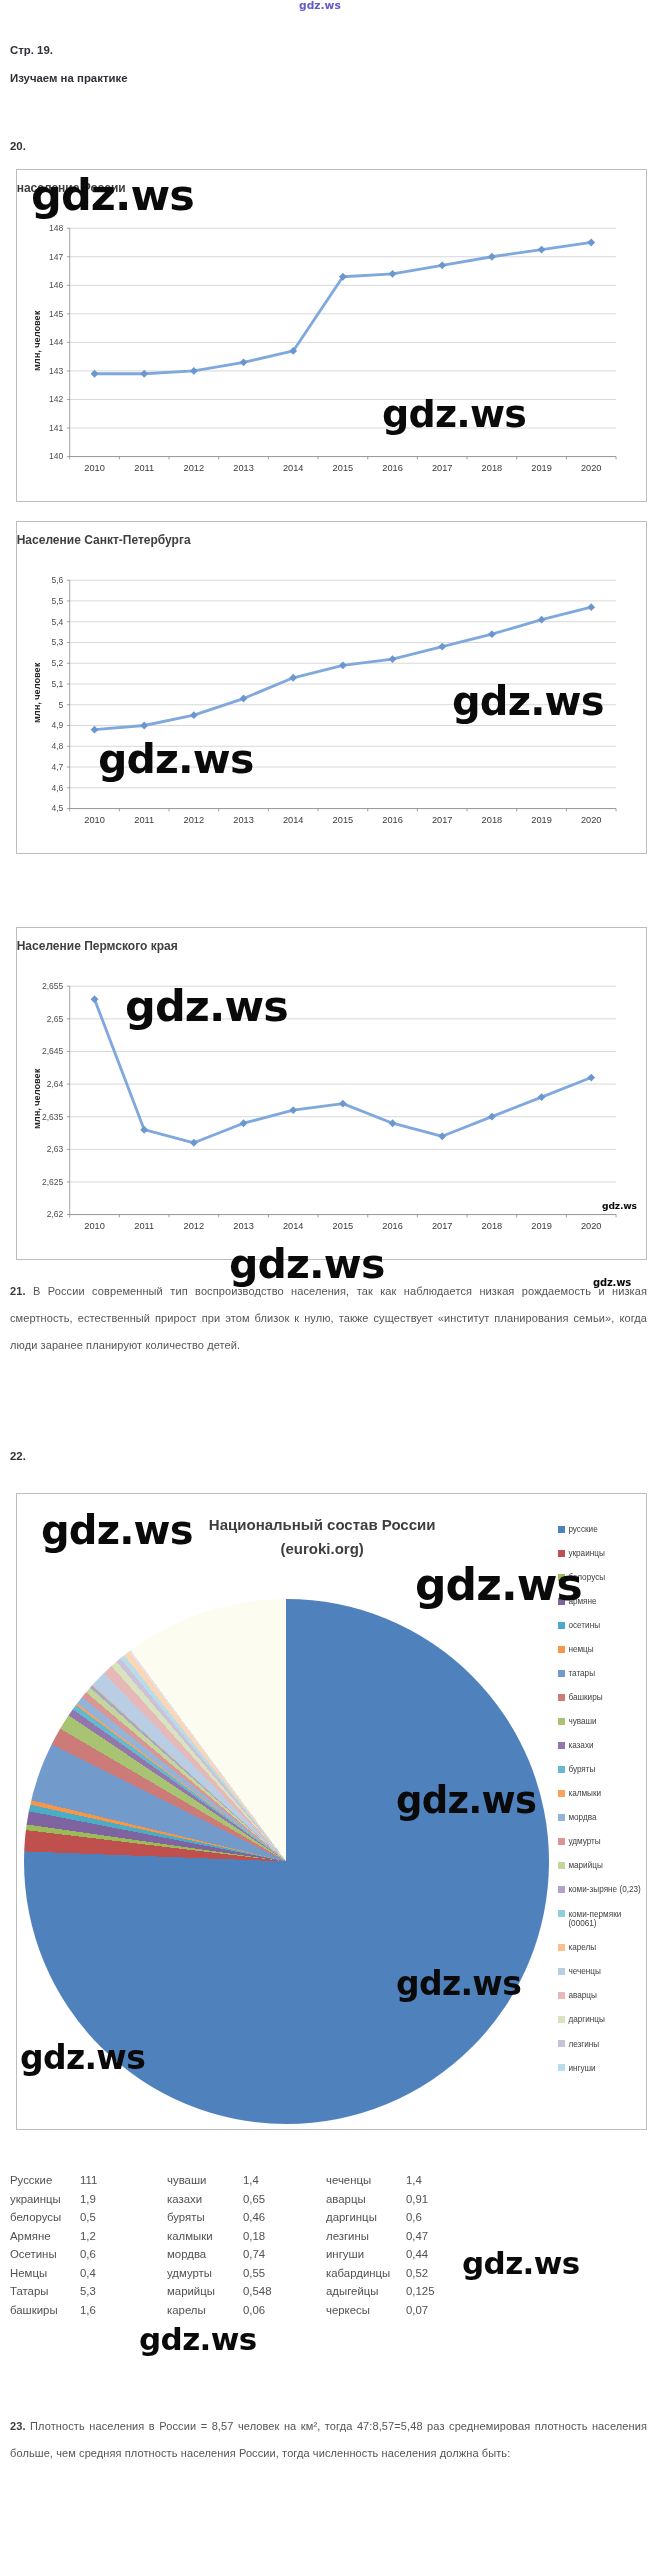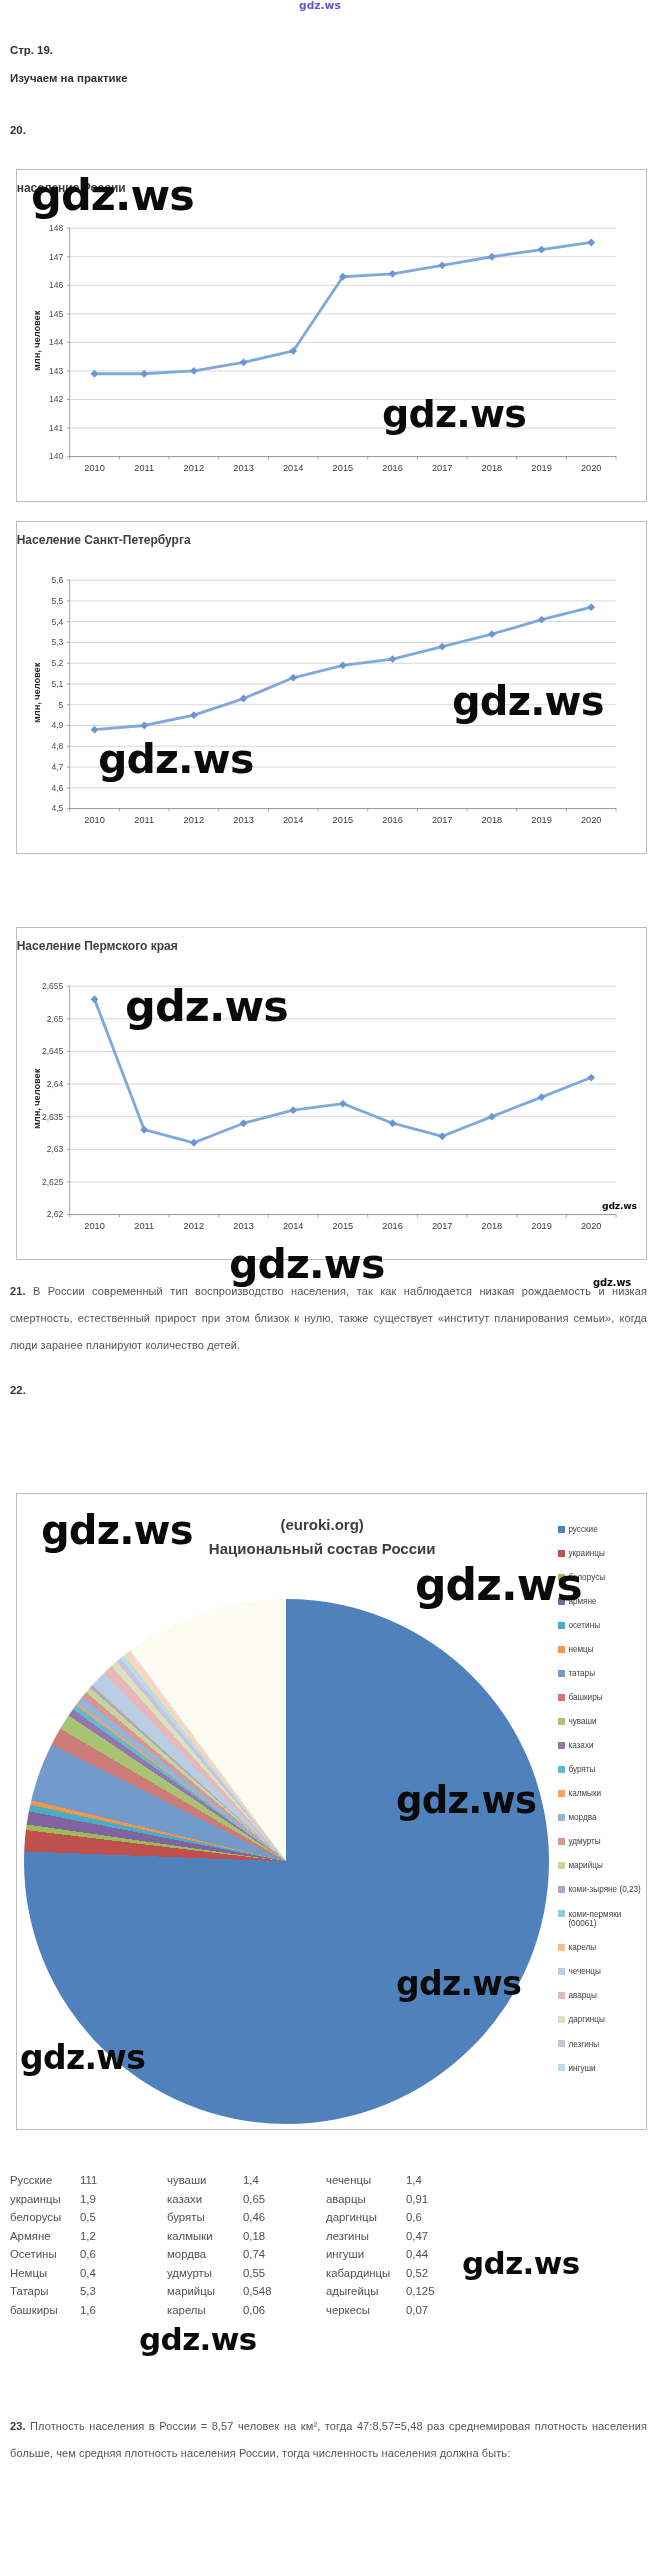--- a/index.html
+++ b/index.html
@@ -41,21 +41,21 @@
       color:#0a0a0a;line-height:0.95;white-space:nowrap;letter-spacing:-0.02em;z-index:6;}
   .wm-outline{color:#645bc8;font-weight:600;letter-spacing:0;}
 </style>
 </head>
 <body>
 
 <div id="page">
 
   <div class="hdr" style="top:44px;">Стр. 19.</div>
   <div class="hdr" style="top:72px;">Изучаем на практике</div>
-  <div class="hdr" style="top:124px;">20.</div>
+  <div class="hdr" style="top:140px;">20.</div>
 
   <div class="chart-box" style="top:169px;">
     <div class="chart-title">население России</div>
     <div class="y-label">млн, человек</div>
     <svg class="line-chart" width="629" height="286" viewBox="0 0 884 402">
         <line x1="74" y1="355" x2="842" y2="355" stroke="#c8c8c8" stroke-width="1"></line>
         <line x1="70" y1="355" x2="74" y2="355" stroke="#808080"></line>
         <text x="65" y="359" text-anchor="end" class="tick">140</text>
         <line x1="74" y1="314.875" x2="842" y2="314.875" stroke="#c8c8c8" stroke-width="1"></line>
         <line x1="70" y1="314.875" x2="74" y2="314.875" stroke="#808080"></line>
@@ -267,26 +267,26 @@
         <path d="M737.2727272727273 184.4142857142862 L742.7727272727273 189.9142857142862 L737.2727272727273 195.4142857142862 L731.7727272727273 189.9142857142862 Z" fill="#6B97CE"></path>
         <path d="M807.090909090909 156.89999999999918 L812.590909090909 162.39999999999918 L807.090909090909 167.89999999999918 L801.590909090909 162.39999999999918 Z" fill="#6B97CE"></path>
       </svg>
   </div>
 
   <div class="para" style="top:1278px;">
     <b>21.</b>
     <span>В России современный тип воспроизводство населения, так как наблюдается низкая рождаемость и низкая смертность, естественный прирост при этом близок к нулю, также существует «институт планирования семьи», когда люди заранее планируют количество детей.</span>
   </div>
 
-  <div class="hdr" style="top:1384px;">22.</div>
+  <div class="hdr" style="top:1450px;">22.</div>
 
   <div class="pie-box">
     <div class="pie-title-wrap">
+      <div>Национальный состав России</div>
       <div>(euroki.org)</div>
-      <div>Национальный состав России</div>
     </div>
     <div class="pie-circle" style="background: conic-gradient(rgb(79, 129, 189) 0deg, rgb(79, 129, 189) 272.213deg, rgb(192, 80, 77) 272.213deg, rgb(192, 80, 77) 276.872deg, rgb(155, 187, 89) 276.872deg, rgb(155, 187, 89) 278.098deg, rgb(128, 100, 162) 278.098deg, rgb(128, 100, 162) 281.041deg, rgb(75, 172, 198) 281.041deg, rgb(75, 172, 198) 282.513deg, rgb(247, 150, 70) 282.513deg, rgb(247, 150, 70) 283.494deg, rgb(114, 154, 202) 283.494deg, rgb(114, 154, 202) 296.491deg, rgb(204, 123, 121) 296.491deg, rgb(204, 123, 121) 300.415deg, rgb(168, 196, 114) 300.415deg, rgb(168, 196, 114) 303.848deg, rgb(147, 118, 174) 303.848deg, rgb(147, 118, 174) 305.442deg, rgb(100, 185, 207) 305.442deg, rgb(100, 185, 207) 306.57deg, rgb(248, 163, 93) 306.57deg, rgb(248, 163, 93) 307.012deg, rgb(149, 179, 215) 307.012deg, rgb(149, 179, 215) 308.826deg, rgb(217, 150, 148) 308.826deg, rgb(217, 150, 148) 310.175deg, rgb(195, 214, 155) 310.175deg, rgb(195, 214, 155) 311.519deg, rgb(178, 162, 199) 311.519deg, rgb(178, 162, 199) 312.083deg, rgb(146, 205, 220) 312.083deg, rgb(146, 205, 220) 312.314deg, rgb(250, 191, 143) 312.314deg, rgb(250, 191, 143) 312.461deg, rgb(185, 205, 229) 312.461deg, rgb(185, 205, 229) 315.894deg, rgb(230, 185, 184) 315.894deg, rgb(230, 185, 184) 318.126deg, rgb(215, 228, 189) 318.126deg, rgb(215, 228, 189) 319.597deg, rgb(204, 193, 218) 319.597deg, rgb(204, 193, 218) 320.75deg, rgb(183, 222, 232) 320.75deg, rgb(183, 222, 232) 321.829deg, rgb(252, 213, 181) 321.829deg, rgb(252, 213, 181) 323.104deg, rgb(220, 230, 242) 323.104deg, rgb(220, 230, 242) 323.411deg, rgb(242, 220, 219) 323.411deg, rgb(242, 220, 219) 323.582deg, rgb(252, 252, 240) 323.582deg, rgb(252, 252, 240) 360deg);"></div>
     <ul class="pie-legend">
         <li>
           <span class="sw" style="background: rgb(79, 129, 189);"></span>
           <span class="lbl">русские</span>
         </li>
         <li>
           <span class="sw" style="background: rgb(192, 80, 77);"></span>
           <span class="lbl">украинцы</span>

